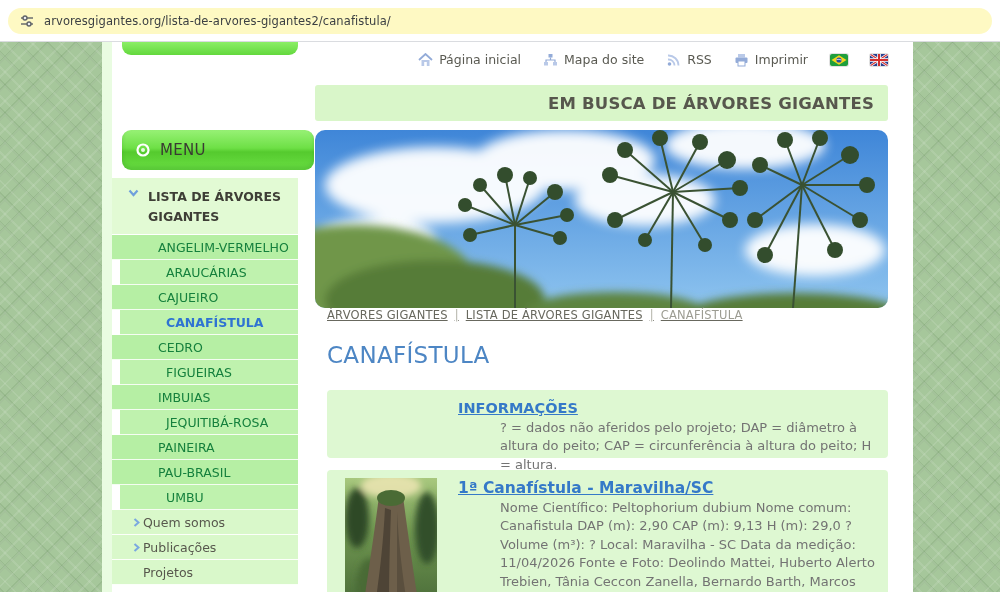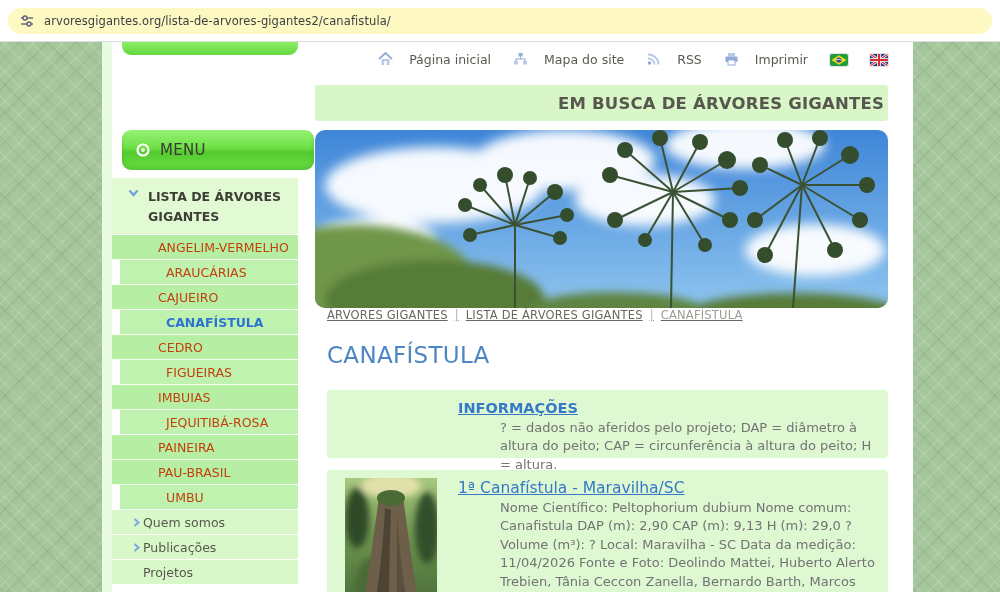--- a/index.html
+++ b/index.html
@@ -19,59 +19,59 @@
       repeating-linear-gradient(-45deg, rgba(255,255,255,.10) 0 2px, transparent 2px 10px),
       repeating-linear-gradient(45deg, rgba(70,110,60,.13) 0 3px, transparent 3px 20px),
       repeating-linear-gradient(-45deg, rgba(70,110,60,.13) 0 3px, transparent 3px 20px);
   }
   .content-col { position:absolute; left:102px; top:0; width:811px; height:550px; background:#ffffff; border-left:10px solid #e9fce1; }
 
   .logo-stub { position:absolute; left:122px; top:0; width:176px; height:13px; background:linear-gradient(#8bee66,#63d83d); border-radius:0 0 9px 9px; }
 
   
   .topnav { position:absolute; top:10px; right:112px; display:flex; align-items:center; gap:22px; }
-  .nav-item { display:flex; align-items:flex-start; gap:16px; cursor:pointer; }
+  .nav-item { display:flex; align-items:flex-end; gap:6px; cursor:pointer; }
   .nav-item span { font-size:12.5px; color:#5a5a52; }
   .nav-ico { width:15px; height:14px; }
   .flag { width:18px; height:12px; border-radius:2px; box-shadow:0 0 0 1px rgba(0,0,0,.12); }
 
   
-  .tagline-bar { position:absolute; left:315px; top:43px; width:573px; height:36px; background:#d9f6c9; border-radius:3px; display:flex; align-items:center; justify-content:flex-end; padding-right:4px; }
+  .tagline-bar { position:absolute; left:315px; top:43px; width:573px; height:36px; background:#d9f6c9; border-radius:3px; display:flex; align-items:center; justify-content:flex-end; padding-right:14px; }
   .tagline-bar span { font-size:16.5px; font-weight:bold; color:#57574d; letter-spacing:.2px; }
 
   
   .banner { position:absolute; left:315px; top:88px; width:573px; height:178px; border-radius:10px; overflow:hidden; }
 
   
   .breadcrumb { position:absolute; left:327px; top:266px; font-size:11.5px; color:#68685e; letter-spacing:.2px;text-decoration:underline; }
   .breadcrumb .sep { color:#b3b3a9; margin:0 7px; }
   .breadcrumb .last { color:#9c9c92; }
   .page-title { position:absolute; left:327px; top:300px; font-size:23px; color:#4d86c4; letter-spacing:.3px; }
 
   
   .info-box { position:absolute; left:327px; top:348px; width:561px; height:68px; background:#def8d2; border-radius:4px; padding:8px 3px 8px 131px; }
   .box-link { font-size:14.5px; font-weight:bold; color:#3579c8; text-decoration:underline; cursor:pointer; display:inline-block; }
   .box-text { font-size:13px; color:#737373; line-height:1.42; margin-top:2px;margin-left:42px; }
 
   .entry-box { position:absolute; left:327px; top:428px; width:561px; height:170px; background:#def8d2; border-radius:4px; padding:8px 10px 8px 131px; }
-  .entry-link { font-size:15.5px; font-weight:normal; color:#3579c8; text-decoration:underline; cursor:pointer; display:inline-block; }
+  .entry-link { font-size:15.5px; font-weight:bold; color:#3579c8; text-decoration:underline; cursor:pointer; display:inline-block; }
   .entry-photo { position:absolute; left:18px; top:8px; width:92px; height:156px; overflow:hidden; }
 
   
   .sidebar { position:absolute; left:112px; top:88px; width:186px; }
   .menu-btn { position:relative; margin-left:10px; width:192px; height:40px; border-radius:9px;
     background:linear-gradient(#97f175 0%, #6ee046 45%, #55ca2e 55%, #6adf43 100%);
     display:flex; align-items:center; padding-left:14px; gap:10px; cursor:pointer;
     box-shadow:inset 0 -3px 4px rgba(0,90,0,.18); }
   .menu-btn span { font-size:15px; color:#3a3a33; letter-spacing:.3px; }
   .menu-list { margin-top:8px; width:186px; }
   .m-header { background:#e2fad4; padding:8px 8px 8px 36px; position:relative; border-bottom:1px solid #ffffff; cursor:pointer; }
   .m-header span { font-size:12.5px; font-weight:bold; color:#3e3e36; line-height:1.45; }
   .m-header .chev { position:absolute; left:16px; top:11px; }
-  .m-item { height:25px; display:flex; align-items:center; padding-left:46px; font-size:12.5px; color:#c2410c; border-bottom:1px solid rgba(255,255,255,.85); background:#b6efa4; cursor:pointer; }
+  .m-item { height:25px; display:flex; align-items:center; padding-left:46px; font-size:12.5px; color:#15803d; border-bottom:1px solid rgba(255,255,255,.85); background:#b6efa4; cursor:pointer; }
   .m-item.alt { background:#bff2ae;margin-left:8px; }
   .m-item.active { color:#2e73d2; font-weight:bold; }
   .m-bottom { height:25px; display:flex; align-items:center; padding-left:31px; font-size:12.5px; color:#57574d; border-bottom:1px solid rgba(255,255,255,.9); background:#d9f8ca; position:relative; cursor:pointer; }
   .m-bottom .chev2 { position:absolute; left:21px; top:8px; }
 </style>
 </head>
 <body>
 
 <div class="chrome">
   <div class="url-pill">

